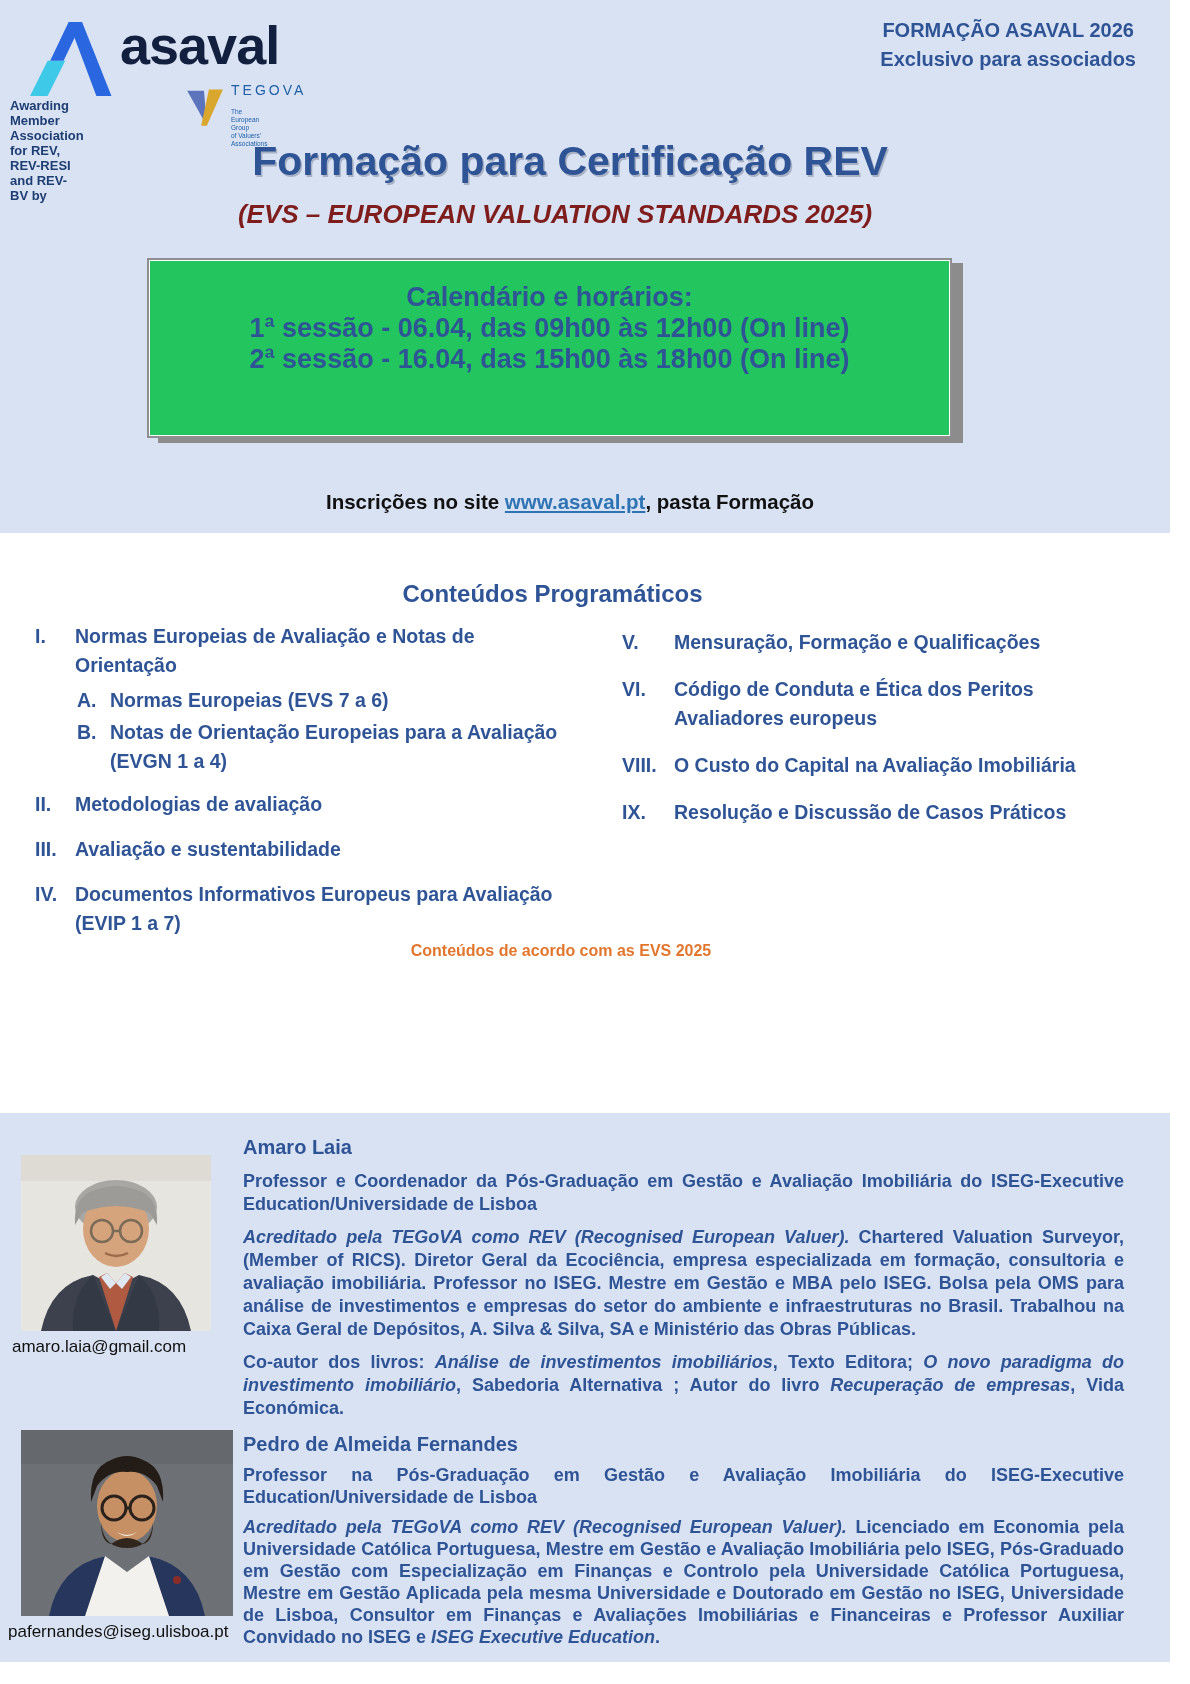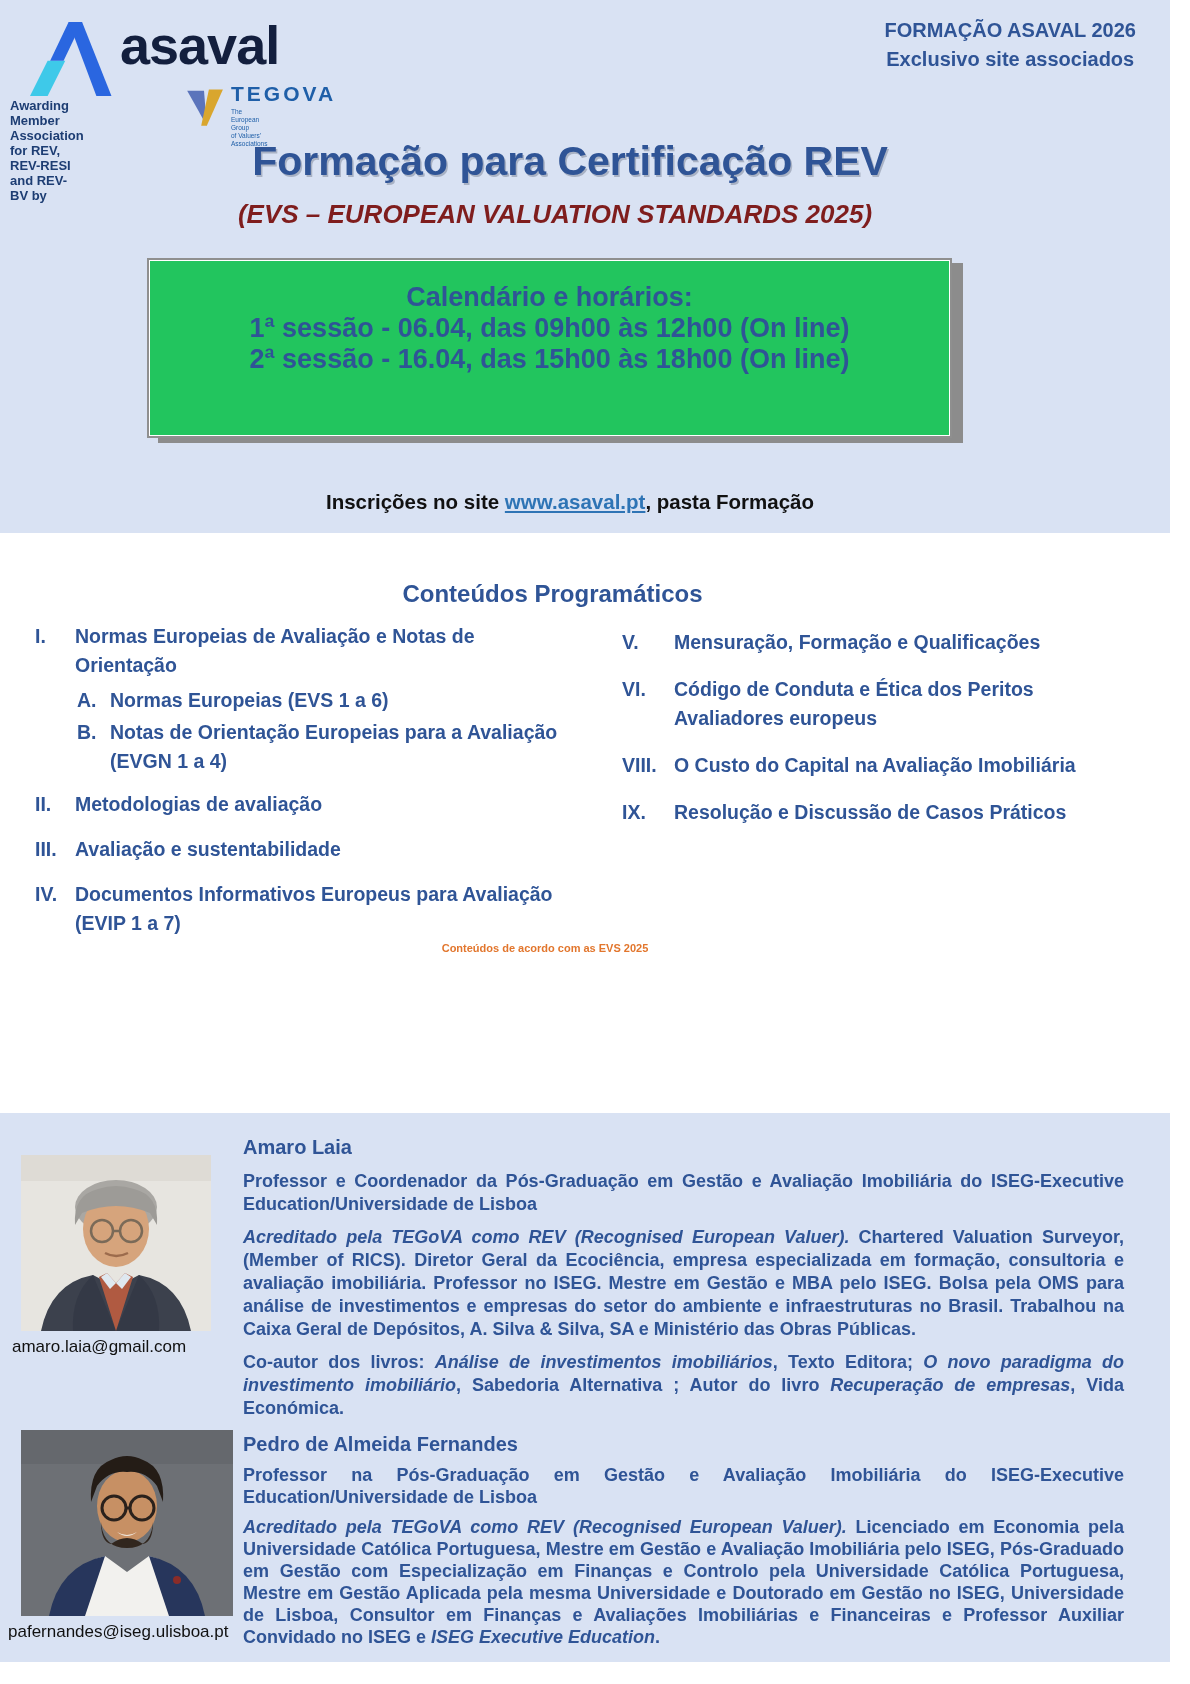--- a/index.html
+++ b/index.html
@@ -14,21 +14,21 @@
 
   
   #logo-block{position:absolute;left:8px;top:6px;}
   #asaval-mark{position:absolute;left:22px;top:4px;}
   #asaval-word{position:absolute;left:112px;top:8px;font-size:54px;font-weight:bold;
     color:#131f3e;letter-spacing:-1px;}
   #asaval-tagline{position:absolute;left:2px;top:92px;font-size:13px;font-weight:bold;
     color:#1d3d73;line-height:15px;}
   #tegova-block{position:absolute;left:183px;top:82px;}
   #tegova-mark{position:absolute;left:0;top:3px;}
-  #tegova-name{position:absolute;left:48px;top:0;font-size:21px;font-weight:bold;
+  #tegova-name{position:absolute;left:48px;top:0;font-size:14px;font-weight:normal;
     color:#1f5fa8;letter-spacing:3px;}
   #tegova-tagline{position:absolute;left:48px;top:26px;font-size:6.5px;color:#1f5fa8;line-height:8px;}
 
   #badge{position:absolute;right:34px;top:16px;text-align:center;color:#2f5496;
     font-weight:bold;font-size:20px;line-height:29px;}
 
   
   #main-title{position:absolute;left:0;top:138px;width:1140px;text-align:center;
     color:#2f5496;font-size:41px;font-weight:bold;letter-spacing:0px;
     text-shadow:1.5px 1.5px 0 rgba(110,120,140,0.45);}
@@ -56,22 +56,22 @@
   .pnum{flex:0 0 40px;}
   #pcol-right .pnum{flex:0 0 52px;}
   .ptxt{flex:1;}
   .psub{display:flex;margin:3px 0 3px 42px;line-height:29px;}
   .psub .pnum{flex:0 0 33px;}
   .mb-sm{margin-bottom:6px;}
   .mb-md{margin-bottom:14px;}
   .mb-lg{margin-bottom:16px;}
   #pcol-right .pitem{margin-bottom:18px;}
 
-  #program-note{position:absolute;left:0;top:942px;width:1090px;text-align:center;
-    color:#e2762d;font-size:11px;font-weight:bold;}
+  #program-note{position:absolute;left:16px;top:942px;width:1090px;text-align:center;
+    color:#e2762d;font-size:16px;font-weight:bold;}
 
   
   .speaker-row{display:flex;}
   .speaker-left{flex:0 0 243px;}
   .speaker-main{flex:1;padding-right:46px;color:#2f5496;font-weight:bold;}
   .speaker-name{font-size:20px;line-height:25px;margin-bottom:10px;}
   .speaker-para{font-size:18px;line-height:23px;text-align:justify;margin:0 0 10px 0;}
   #pedro-main{padding-top:2px;}
   #pedro-main .speaker-name{line-height:24px;margin-bottom:8px;}
   #pedro-main .speaker-para{line-height:22px;margin-bottom:8px;}
@@ -109,21 +109,21 @@
     </svg>
     <span id="tegova-name">TEGOVA</span>
     <div id="tegova-tagline">
       <div>The European Group</div>
       <div>of Valuers' Associations</div>
     </div>
   </div>
 
   <div id="badge">
     <div>FORMAÇÃO ASAVAL 2026</div>
-    <div>Exclusivo site associados</div>
+    <div>Exclusivo para associados</div>
   </div>
 
   <div id="main-title">Formação para Certificação REV</div>
   <div id="subtitle">(EVS – EUROPEAN VALUATION STANDARDS 2025)</div>
 
   <div id="calendar-box">
     <div id="calendar-heading">Calendário e horários:</div>
     <div class="session-line">1ª sessão - 06.04, das 09h00 às 12h00 (On line)</div>
     <div class="session-line">2ª sessão - 16.04, das 15h00 às 18h00 (On line)</div>
   </div>
@@ -135,21 +135,21 @@
 
 <div id="program-heading">Conteúdos Programáticos</div>
 
 <div class="pcol" id="pcol-left">
   <div class="pitem mb-sm">
     <span class="pnum">I.</span>
     <span class="ptxt">Normas Europeias de Avaliação e Notas de Orientação</span>
   </div>
   <div class="psub">
     <span class="pnum">A.</span>
-    <span class="ptxt">Normas Europeias (EVS 1 a 6)</span>
+    <span class="ptxt">Normas Europeias (EVS 7 a 6)</span>
   </div>
   <div class="psub mb-md">
     <span class="pnum">B.</span>
     <span class="ptxt">Notas de Orientação Europeias para a Avaliação (EVGN 1 a 4)</span>
   </div>
   <div class="pitem mb-lg">
     <span class="pnum">II.</span>
     <span class="ptxt">Metodologias de avaliação</span>
   </div>
   <div class="pitem mb-lg">

